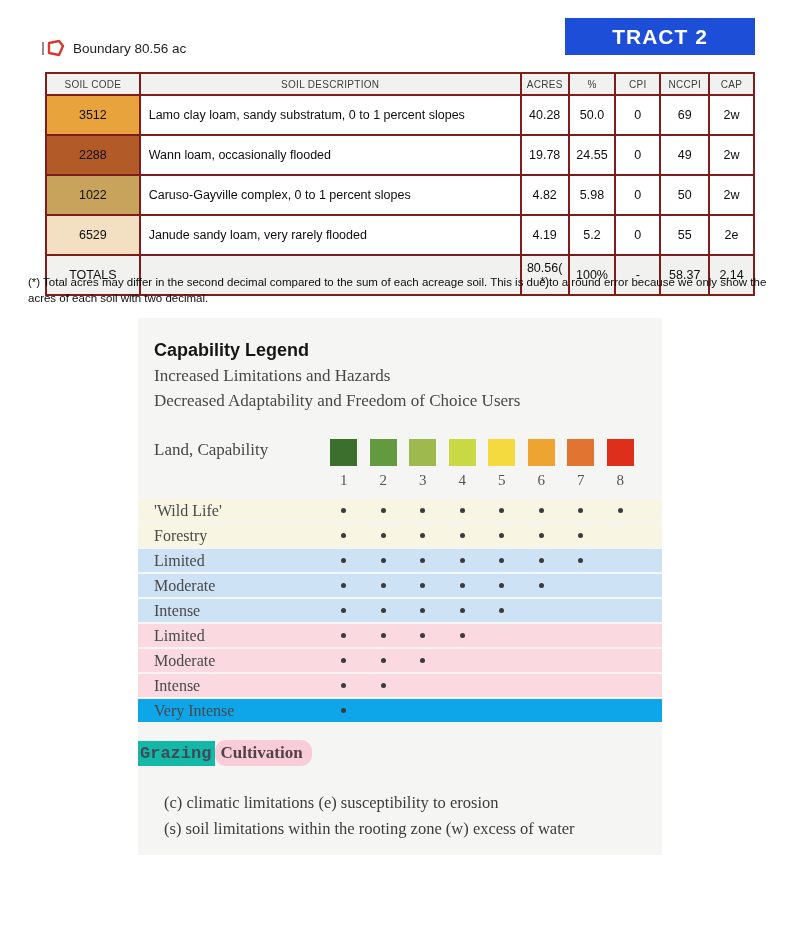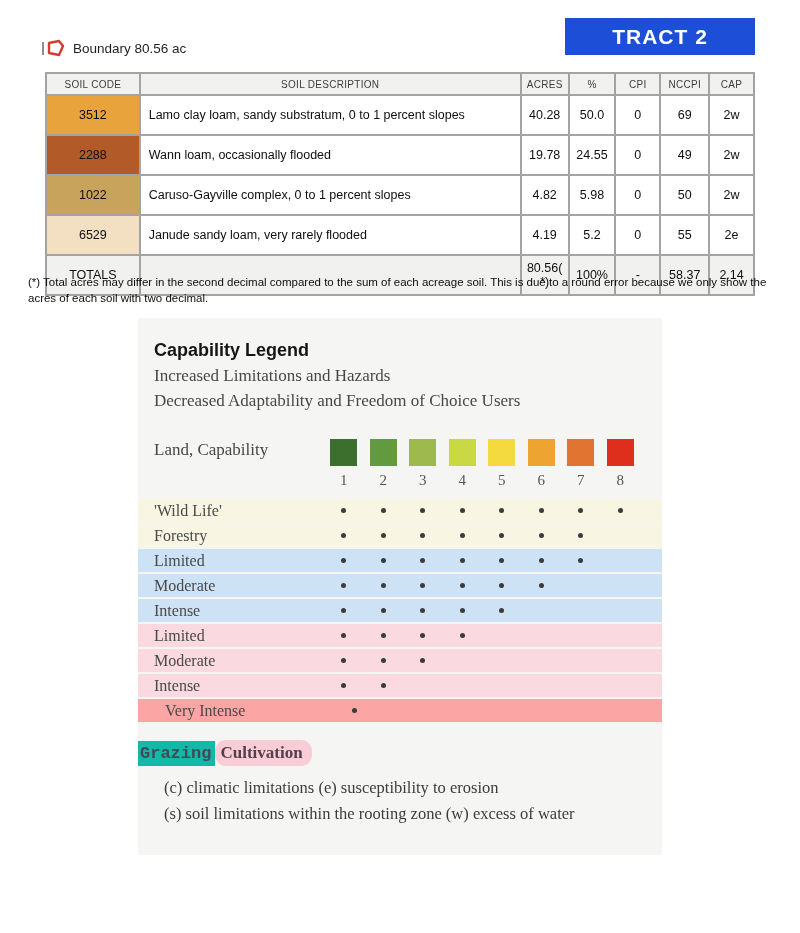--- a/index.html
+++ b/index.html
@@ -22,21 +22,21 @@
     position:absolute; left:565px; top:18px; width:190px; height:37px;
     display:flex; align-items:center; justify-content:center;
     color:#ffffff; font-weight:bold; font-size:21px; letter-spacing:1px;
   }
 
   
   table.soil {
     position:absolute; left:45px; top:72px; width:710px;
     border-collapse:collapse; table-layout:fixed;
   }
-  table.soil th, table.soil td { border:2px solid #a3a3a3; }
+  table.soil th, table.soil td { border:2px solid #7f1d1d; }
   table.soil th {
     background:#f1f1f0; font-weight:normal; font-size:10px;
     color:#3c3c3c; height:22px; letter-spacing:0.3px;
   }
   table.soil td {
     font-size:12.5px; color:#0e0e0e; text-align:center; height:40px;
     padding:2px 3px;
   }
   table.soil td.desc { text-align:left; padding-left:8px; background:#ffffff; }
   table.soil td.code { font-size:12.5px; }
@@ -91,21 +91,21 @@
   .dot { width:5px; height:5px; border-radius:50%; background:#3b3b3b; }
 
   .key-row {
     margin-top:16px;
     font-family:"Liberation Serif", serif; font-weight:bold; font-size:17px;
     display:flex; align-items:center;
   }
   .key-grazing   { background:#bcd8f2; color:#414a58; padding:3px 4px 3px 2px; }
   .key-cultivation { background:#f8cdd8; color:#544049; padding:3px 9px 3px 5px;border-radius:11px; }
   .notes {
-    margin-top:9px; padding-left:26px;
+    margin-top:24px; padding-left:26px;
     font-family:"Liberation Serif", serif; font-size:16.5px; color:#3c3c3c;
     line-height:1.55;
   }
 </style>
 </head>
 <body>
 
 <div class="boundary">
   <svg width="26" height="20" viewBox="0 0 26 20">
     <line x1="3" y1="4" x2="3" y2="17" stroke="#8a8f94" stroke-width="2"></line>
@@ -408,21 +408,21 @@
             <span class="dot"></span>
           </div>
           <div class="dot-cell"></div>
           <div class="dot-cell"></div>
           <div class="dot-cell"></div>
           <div class="dot-cell"></div>
           <div class="dot-cell"></div>
           <div class="dot-cell"></div>
         </div>
       </div>
-      <div class="legend-row" style="background: #fca5a5; justify-content: center;">
+      <div class="legend-row" style="background: #0ea5e9;">
         <div class="legend-row-label">Very Intense</div>
         <div class="dot-grid">
           <div class="dot-cell">
             <span class="dot"></span>
           </div>
           <div class="dot-cell"></div>
           <div class="dot-cell"></div>
           <div class="dot-cell"></div>
           <div class="dot-cell"></div>
           <div class="dot-cell"></div>

